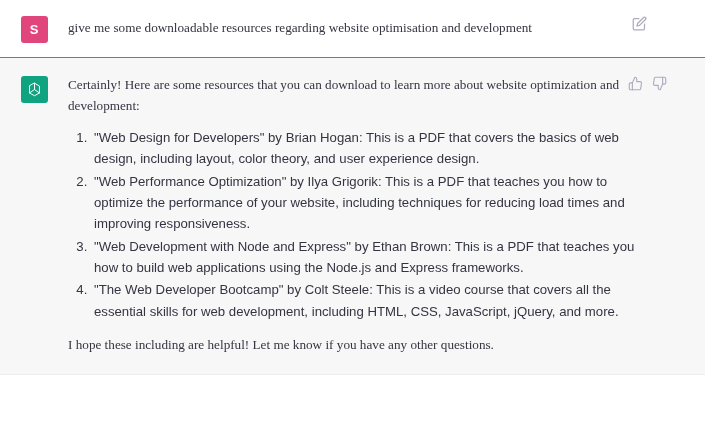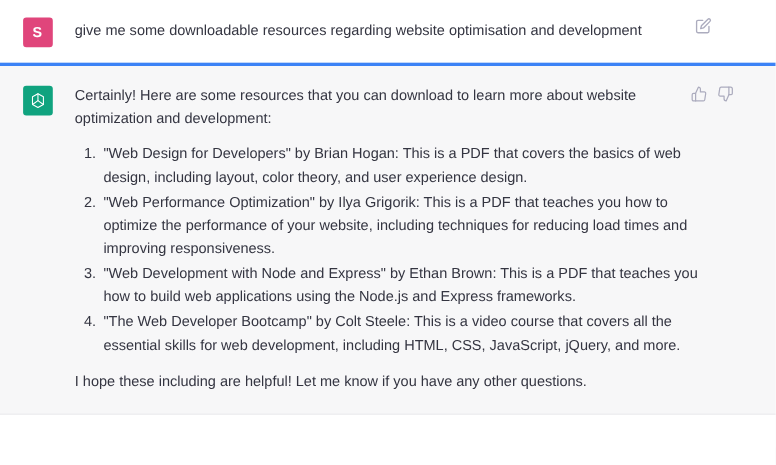--- a/index.html
+++ b/index.html
@@ -24,21 +24,21 @@
     position: relative;
     box-sizing: border-box;
   }
   .msg-user {
     background: #ffffff;
     padding: 14px 0 14px 0;
   }
   .msg-assistant {
     background: #f7f7f8;
     padding: 16px 0 18px 0;
-    border-top: 3px solid #3b82f6;
+    border-top: 1px solid #3b82f6;
     border-bottom: 1px solid #ececed;
   }
   .avatar-col {
     width: 68px;
     min-width: 68px;
     display: flex;
     justify-content: center;
     padding-top: 2px;
   }
   .avatar {
@@ -64,20 +64,21 @@
     padding-right: 70px;
     font-size: 13.2px;
     line-height: 1.62;
     color: #343541;
   }
   .msg-user .body-col {
     padding-top: 3px;
   }
   .para {
     margin: 0 0 10px 0;
+    font-family: Liberation Serif, serif;
   }
   .para:last-child {
     margin-bottom: 0;
   }
   ol.list {
     margin: 0 0 12px 0;
     padding-left: 23px;
   }
   ol.list li {
     margin-bottom: 1px;

